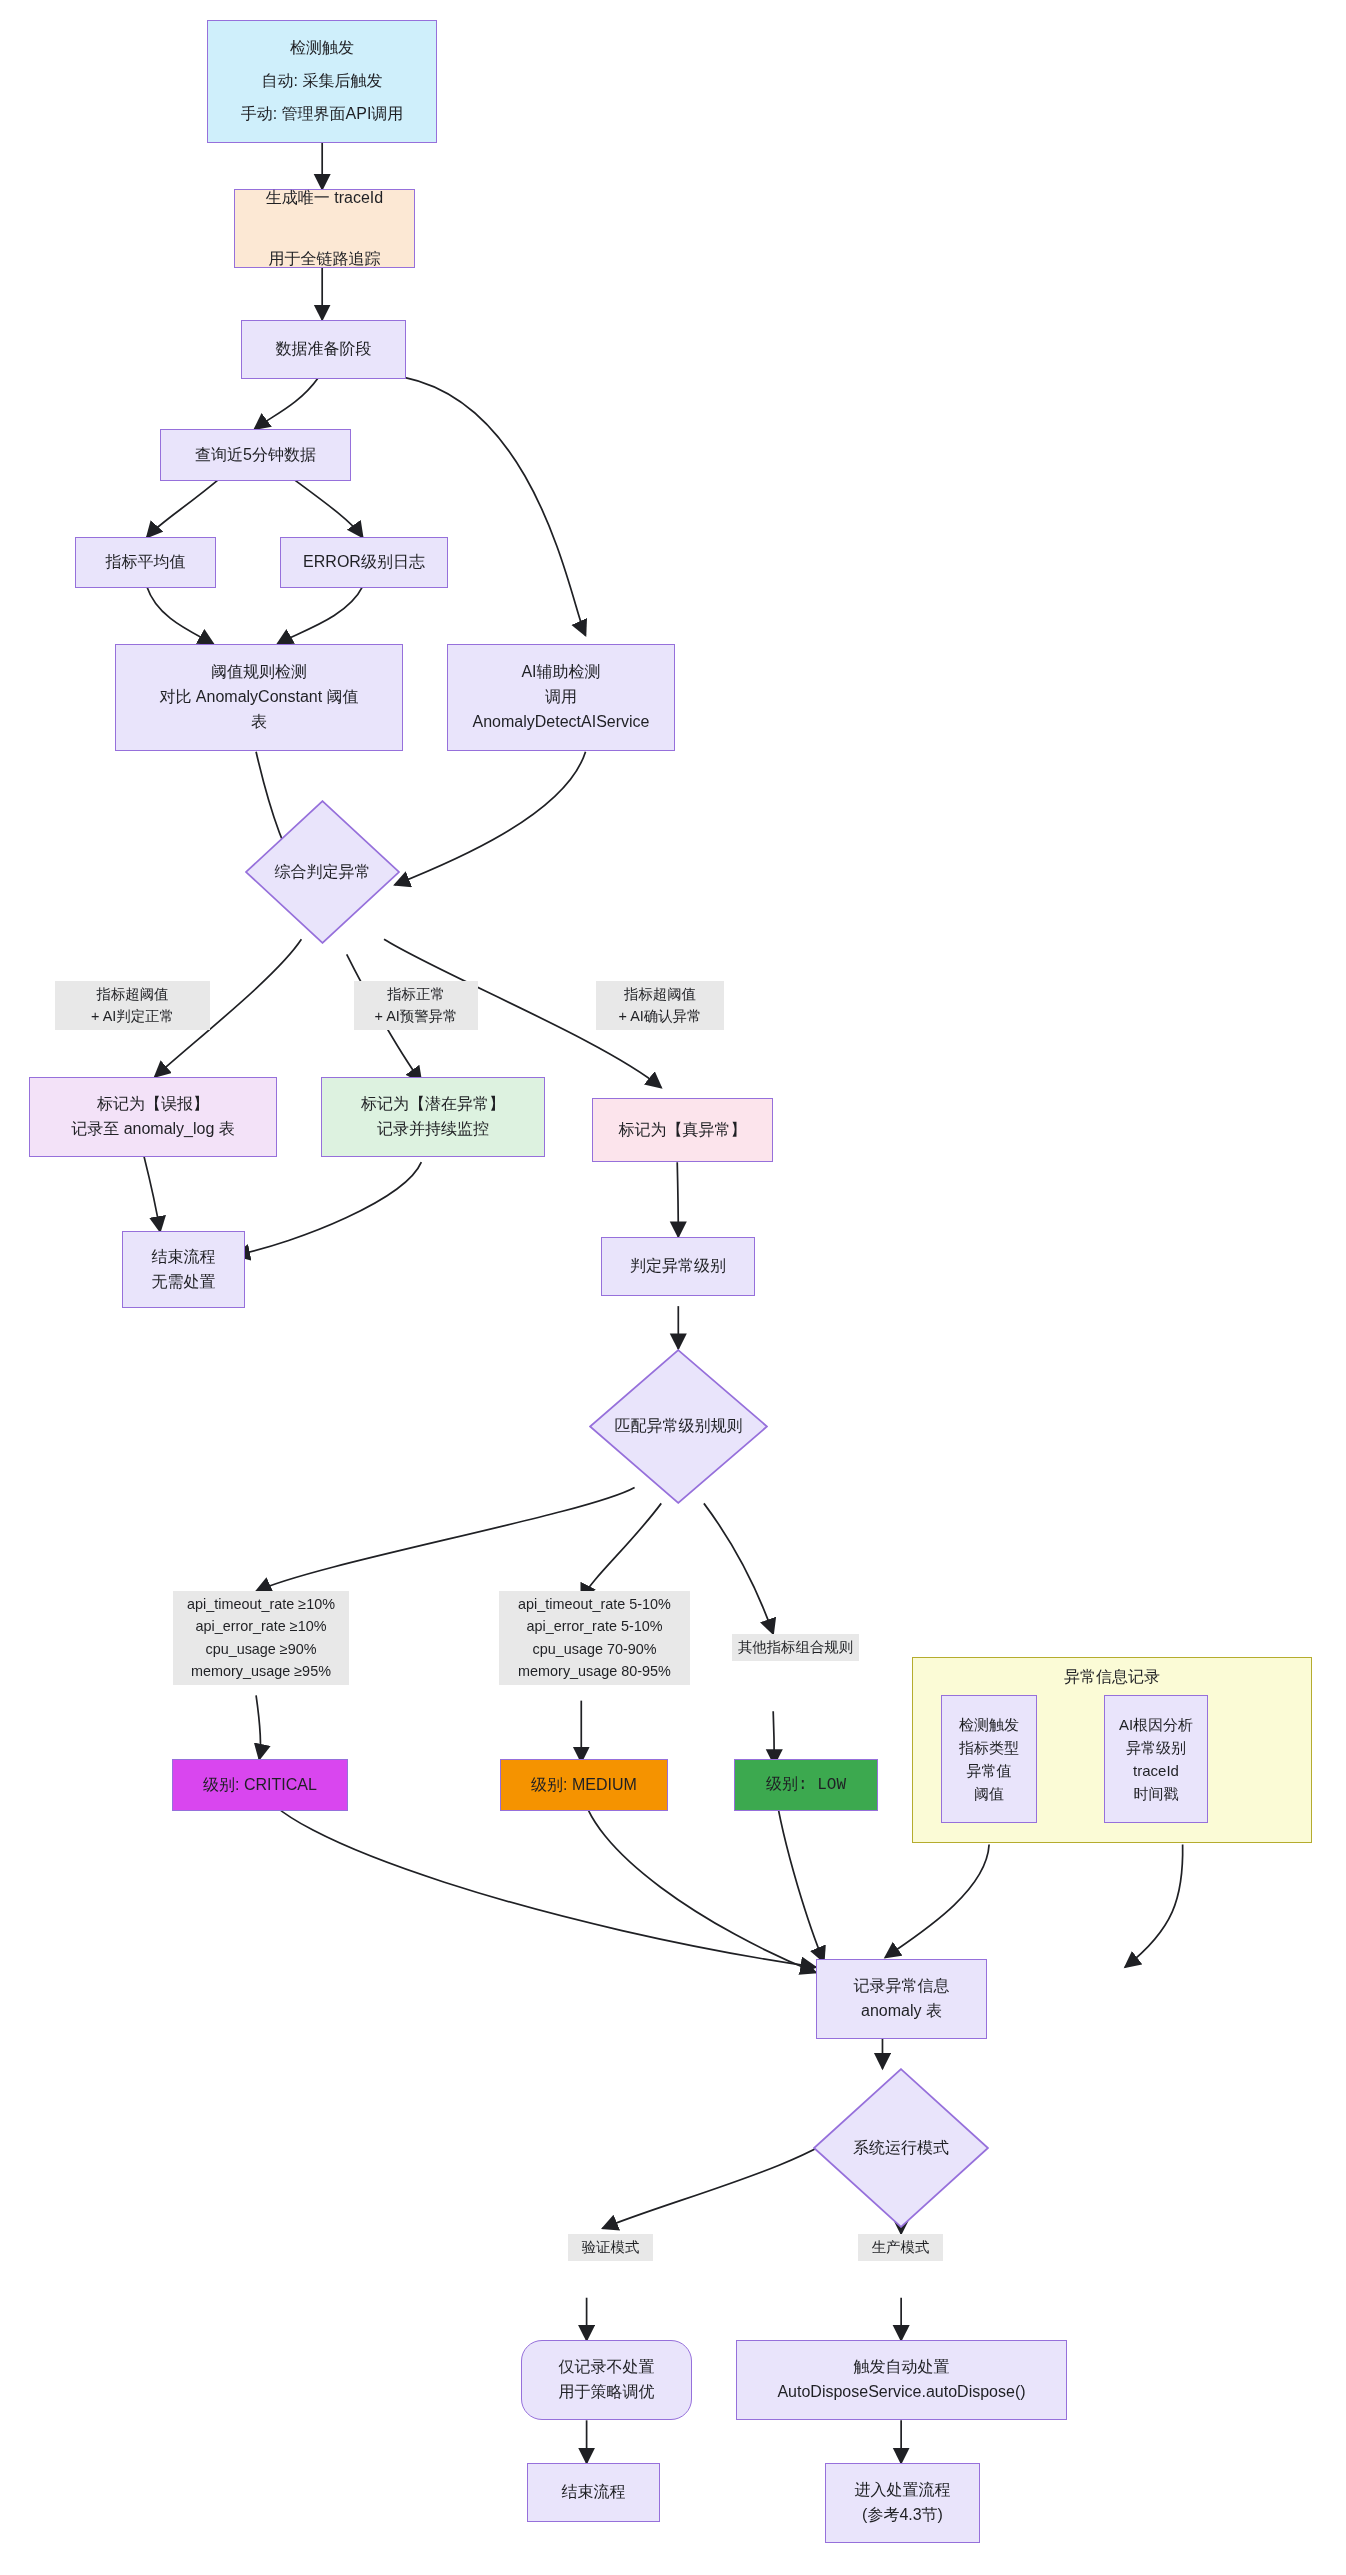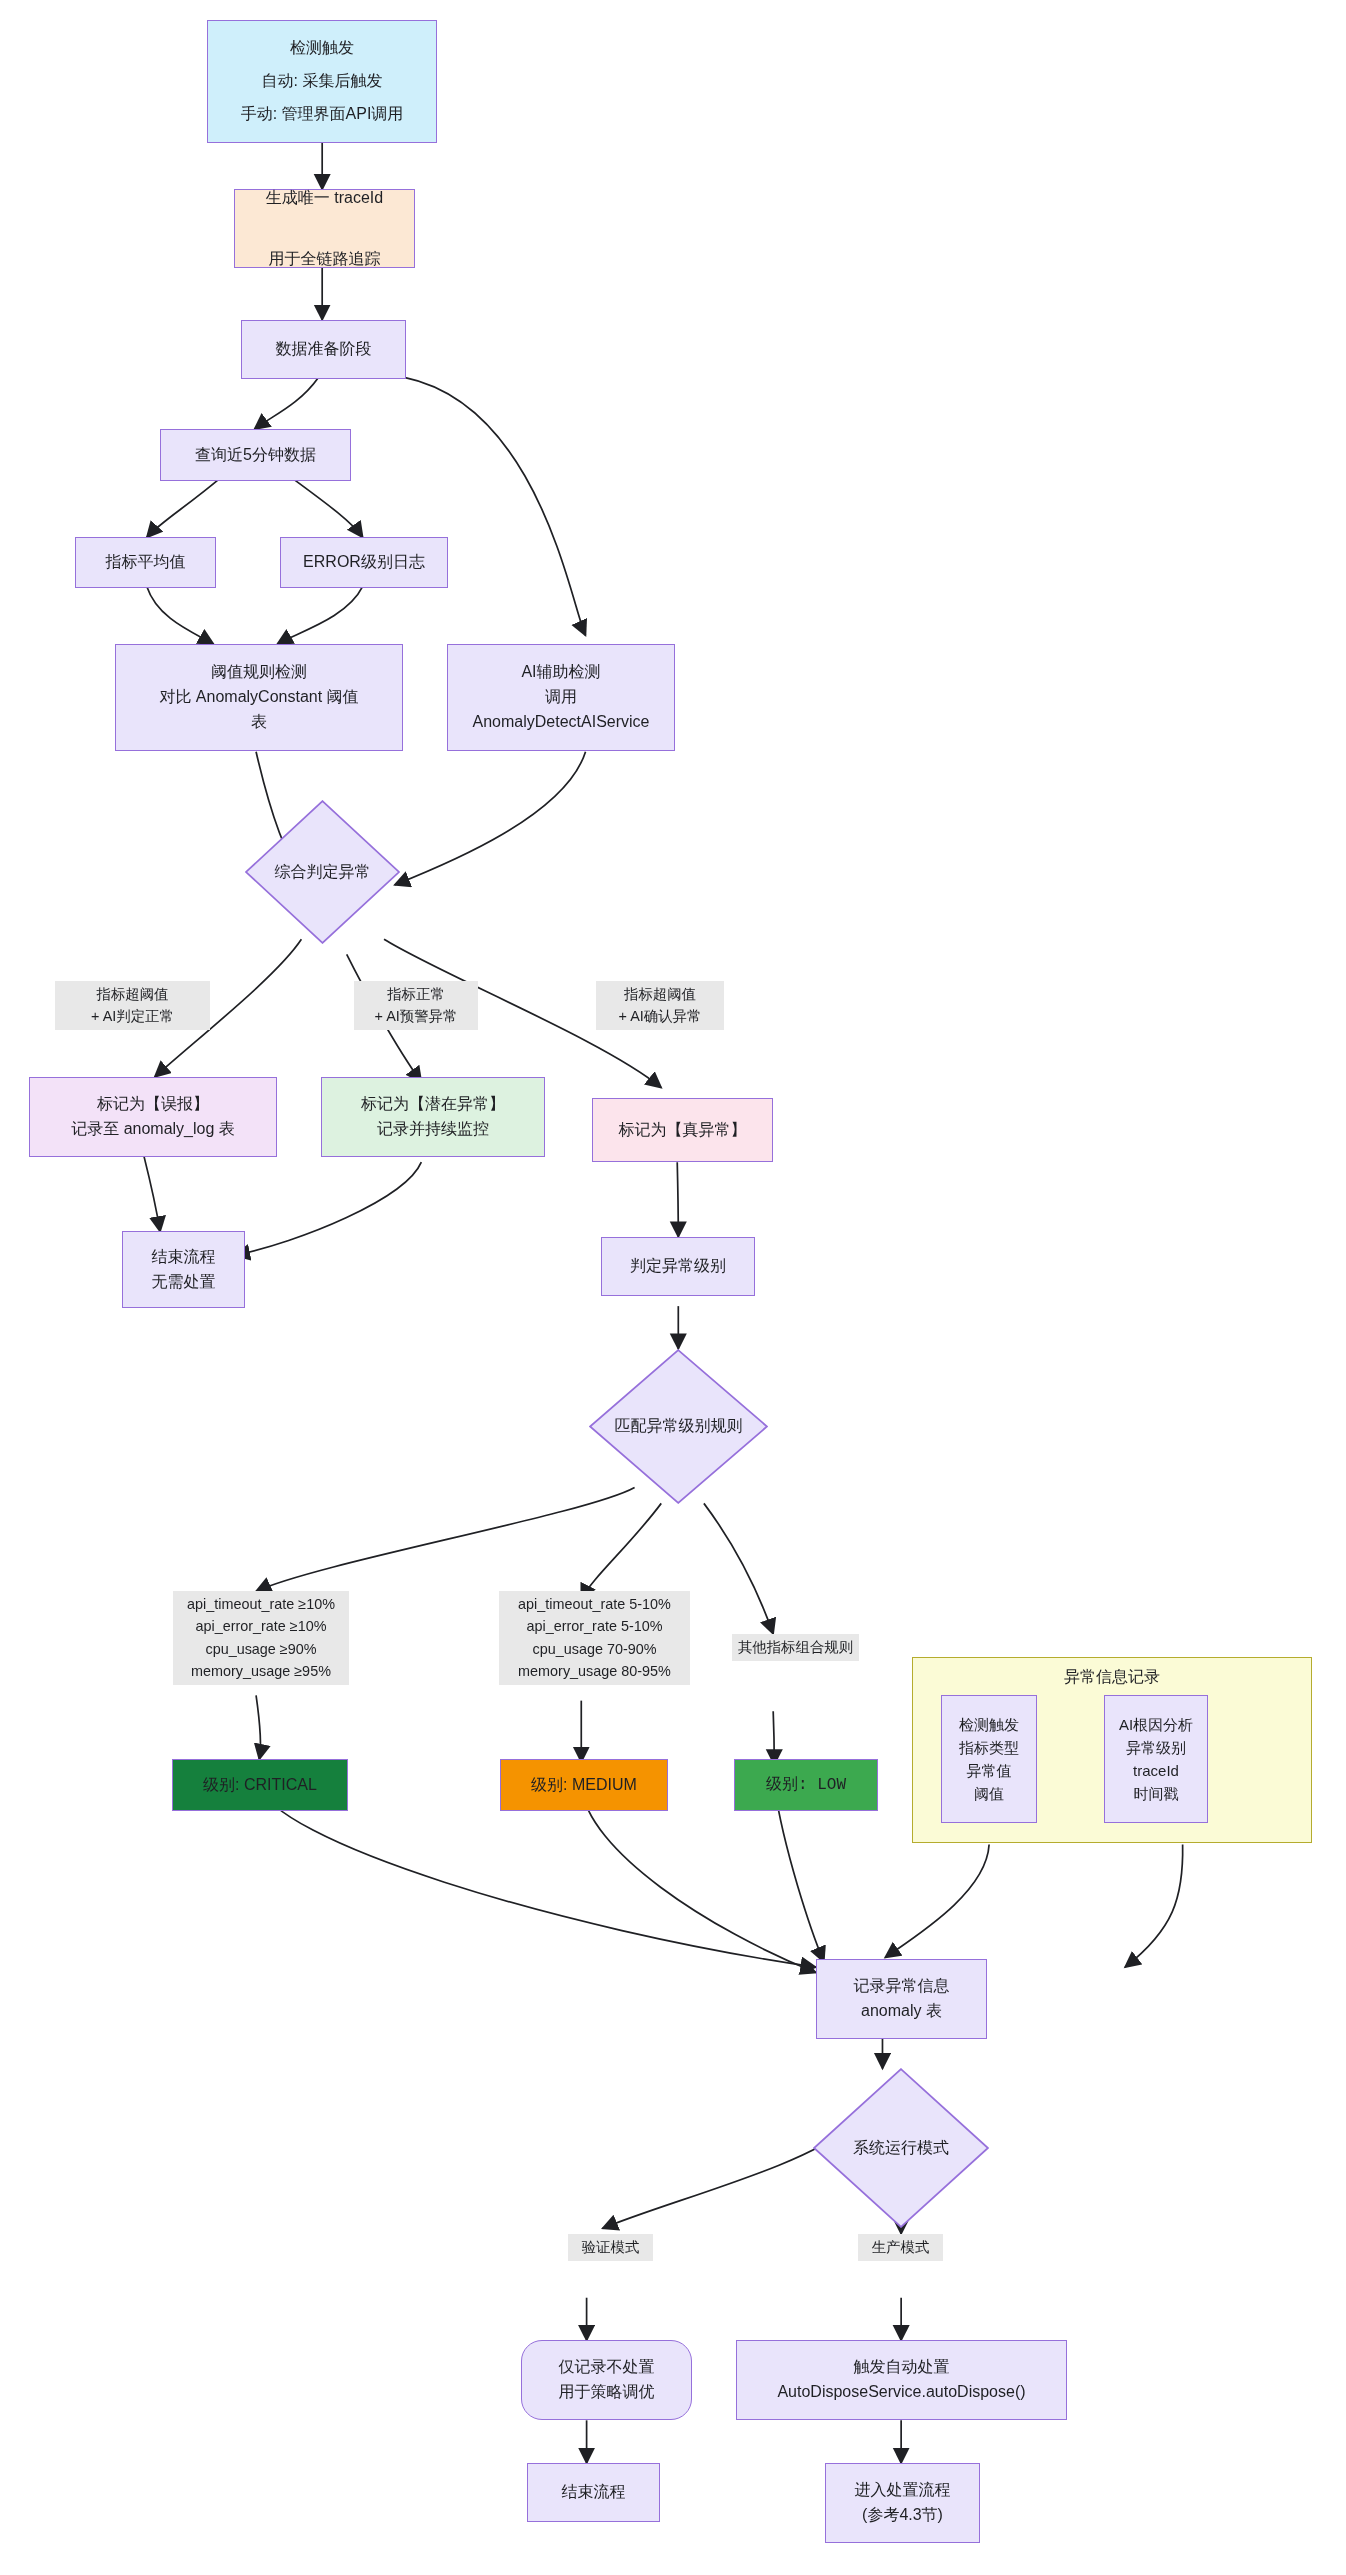--- a/index.html
+++ b/index.html
@@ -10,21 +10,21 @@
   .node{position:absolute;box-sizing:border-box;display:flex;flex-direction:column;
         align-items:center;justify-content:center;text-align:center;
         border:1.6px solid #9670db;background:#e9e4fb;color:#1f2024;
         font-size:16px;line-height:1.55;padding:5.3px 8.5px;}
   .node .ln{white-space:nowrap;}
   .node.blue{background:#cfeffb;gap:8px;}
   .node.peach{background:#fce8d4;}
   .node.violet{background:#f3e2f8;}
   .node.green{background:#ddf2e0;}
   .node.pink{background:#fce4ec;}
-  .node.crit{background:#15803d;align-items:center;}
+  .node.crit{background:#d946ef;align-items:center;}
   .node.med{background:#f59300;}
   .node.low{background:#3ca94f;font-family:Liberation Mono, monospace;}
 
   .diamond{position:absolute;display:flex;align-items:center;justify-content:center;}
   .diamond .dshape{position:absolute;left:0;top:0;width:100%;height:100%;}
   .diamond .dlabel{position:relative;z-index:2;font-size:16px;color:#1f2024;white-space:nowrap;}
 
   .elabel{position:absolute;background:#e8e8e8;color:#1f2024;font-size:14.4px;
           line-height:1.55;padding:2.1px 4.3px;text-align:center;white-space:nowrap;box-sizing:border-box;}
   .elabel .ln{display:block;}

